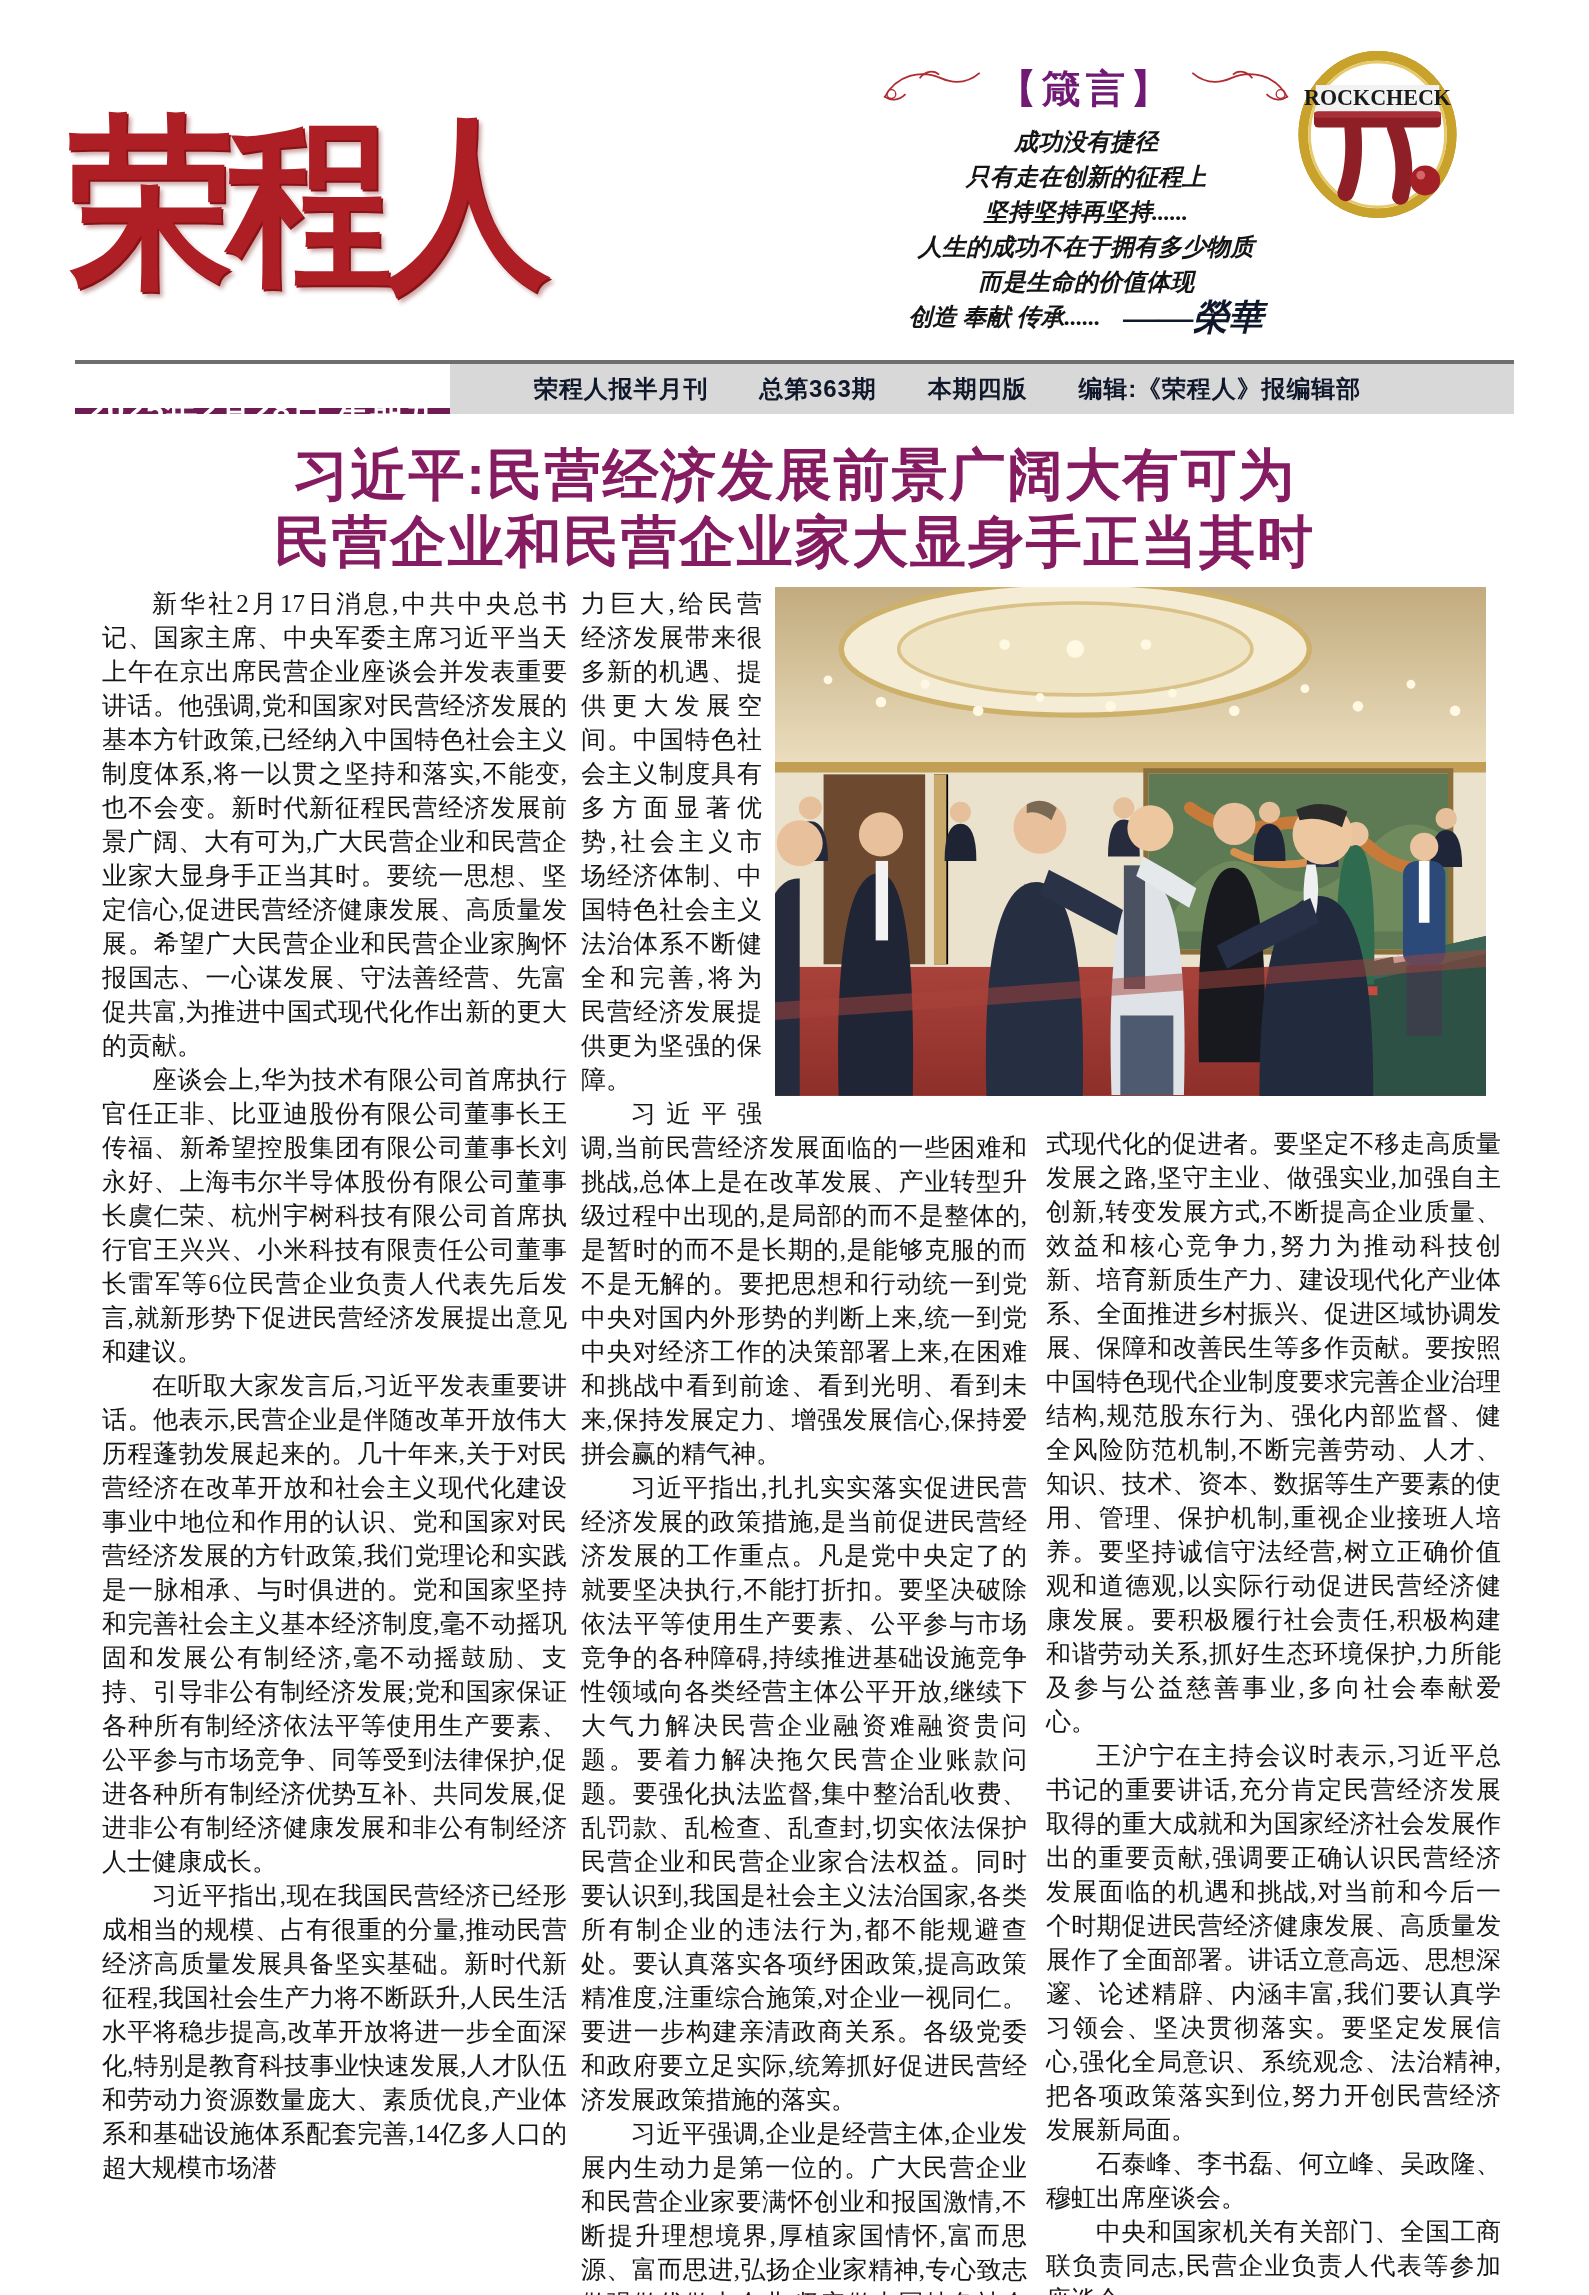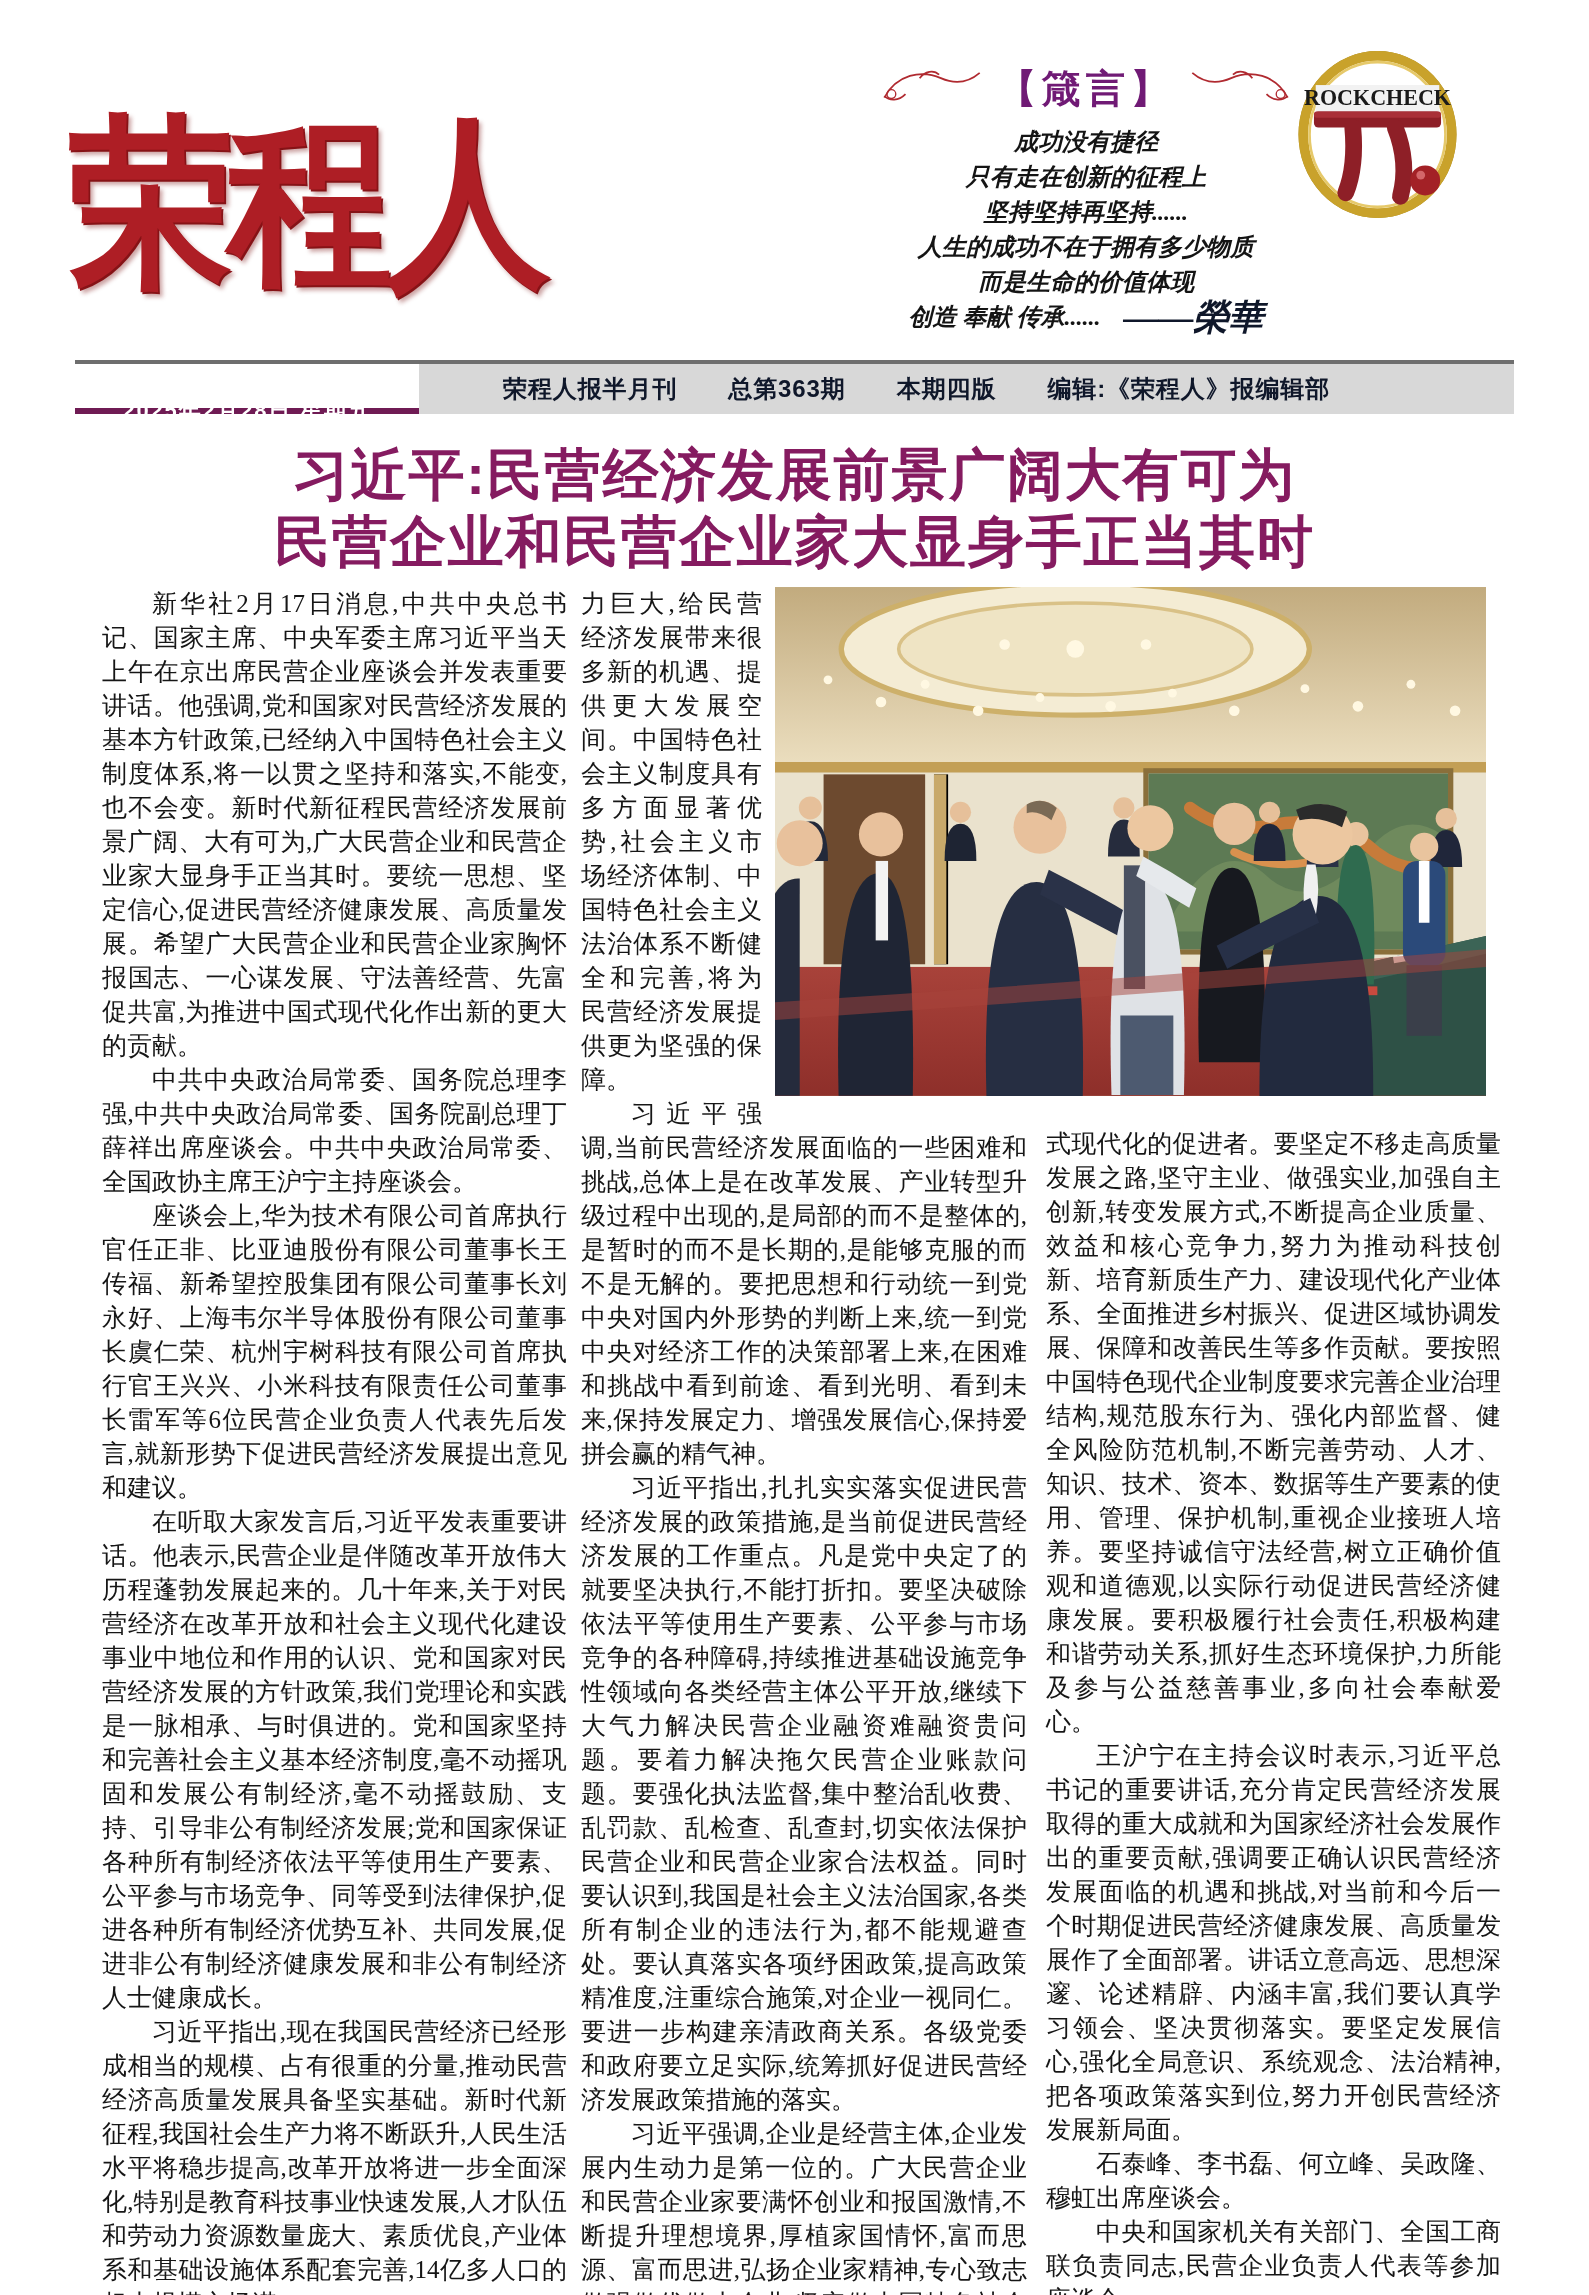--- a/index.html
+++ b/index.html
@@ -21,21 +21,21 @@
      font-size:24px;line-height:35px;color:#141414;white-space:nowrap;}
   .motto-last{display:flex;justify-content:center;align-items:flex-end;gap:23px;}
   .motto-signature{font-family:"Liberation Serif",serif;font-weight:bold;font-size:35px;
      color:#0f172a;font-style:italic;line-height:35px;}
 
   .logo{position:absolute;left:1291px;top:46px;width:173px;height:177px;}
 
   
   .datebar{position:absolute;left:75px;top:360px;width:1439px;height:50px;
      border-top:4.4px solid #6e6e6e;display:flex;font-family:"Liberation Sans",sans-serif;}
-  .datebar-left{width:344px;background:#6f1b54;color:#ffffff;font-weight:bold;font-size:22px;
+  .datebar-left{width:375px;background:#6f1b54;color:#ffffff;font-weight:bold;font-size:32px;
      display:flex;align-items:center;justify-content:center;letter-spacing:1.8px;margin-top:44px;}
   .datebar-right{flex:1;background:#d8d8d8;color:#0f172a;font-weight:bold;font-size:24px;
      display:flex;align-items:center;gap:51px;padding-left:84px;letter-spacing:0.9px;}
 
   
   .headline{position:absolute;left:75px;top:441px;width:1439px;text-align:center;
      font-family:"Liberation Sans",sans-serif;font-weight:bold;color:#851b60;
      font-size:56px;line-height:67px;letter-spacing:1.8px;}
 
   
@@ -115,21 +115,20 @@
     </div>
   </div>
 
   <div class="headline">
     <div>习近平:民营经济发展前景广阔大有可为</div>
     <div>民营企业和民营企业家大显身手正当其时</div>
   </div>
 
   <div class="bodycol col1">
     <p class="indent">新华社2月17日消息,中共中央总书记、国家主席、中央军委主席习近平当天上午在京出席民营企业座谈会并发表重要讲话。他强调,党和国家对民营经济发展的基本方针政策,已经纳入中国特色社会主义制度体系,将一以贯之坚持和落实,不能变,也不会变。新时代新征程民营经济发展前景广阔、大有可为,广大民营企业和民营企业家大显身手正当其时。要统一思想、坚定信心,促进民营经济健康发展、高质量发展。希望广大民营企业和民营企业家胸怀报国志、一心谋发展、守法善经营、先富促共富,为推进中国式现代化作出新的更大的贡献。</p>
-    <p class="indent">中共中央政治局常委、国务院总理李强,中共中央政治局常委、国务院副总理丁薛祥出席座谈会。中共中央政治局常委、全国政协主席王沪宁主持座谈会。</p>
     <p class="indent">座谈会上,华为技术有限公司首席执行官任正非、比亚迪股份有限公司董事长王传福、新希望控股集团有限公司董事长刘永好、上海韦尔半导体股份有限公司董事长虞仁荣、杭州宇树科技有限公司首席执行官王兴兴、小米科技有限责任公司董事长雷军等6位民营企业负责人代表先后发言,就新形势下促进民营经济发展提出意见和建议。</p>
     <p class="indent">在听取大家发言后,习近平发表重要讲话。他表示,民营企业是伴随改革开放伟大历程蓬勃发展起来的。几十年来,关于对民营经济在改革开放和社会主义现代化建设事业中地位和作用的认识、党和国家对民营经济发展的方针政策,我们党理论和实践是一脉相承、与时俱进的。党和国家坚持和完善社会主义基本经济制度,毫不动摇巩固和发展公有制经济,毫不动摇鼓励、支持、引导非公有制经济发展;党和国家保证各种所有制经济依法平等使用生产要素、公平参与市场竞争、同等受到法律保护,促进各种所有制经济优势互补、共同发展,促进非公有制经济健康发展和非公有制经济人士健康成长。</p>
     <p class="indent">习近平指出,现在我国民营经济已经形成相当的规模、占有很重的分量,推动民营经济高质量发展具备坚实基础。新时代新征程,我国社会生产力将不断跃升,人民生活水平将稳步提高,改革开放将进一步全面深化,特别是教育科技事业快速发展,人才队伍和劳动力资源数量庞大、素质优良,产业体系和基础设施体系配套完善,14亿多人口的超大规模市场潜</p>
   </div>
 
   <div class="bodycol col2">
     <div class="photo-spacer"></div>
     <p>力巨大,给民营经济发展带来很多新的机遇、提供更大发展空间。中国特色社会主义制度具有多方面显著优势,社会主义市场经济体制、中国特色社会主义法治体系不断健全和完善,将为民营经济发展提供更为坚强的保障。</p>
     <p class="indent">习近平强调,当前民营经济发展面临的一些困难和挑战,总体上是在改革发展、产业转型升级过程中出现的,是局部的而不是整体的,是暂时的而不是长期的,是能够克服的而不是无解的。要把思想和行动统一到党中央对国内外形势的判断上来,统一到党中央对经济工作的决策部署上来,在困难和挑战中看到前途、看到光明、看到未来,保持发展定力、增强发展信心,保持爱拼会赢的精气神。</p>
     <p class="indent">习近平指出,扎扎实实落实促进民营经济发展的政策措施,是当前促进民营经济发展的工作重点。凡是党中央定了的就要坚决执行,不能打折扣。要坚决破除依法平等使用生产要素、公平参与市场竞争的各种障碍,持续推进基础设施竞争性领域向各类经营主体公平开放,继续下大气力解决民营企业融资难融资贵问题。要着力解决拖欠民营企业账款问题。要强化执法监督,集中整治乱收费、乱罚款、乱检查、乱查封,切实依法保护民营企业和民营企业家合法权益。同时要认识到,我国是社会主义法治国家,各类所有制企业的违法行为,都不能规避查处。要认真落实各项纾困政策,提高政策精准度,注重综合施策,对企业一视同仁。要进一步构建亲清政商关系。各级党委和政府要立足实际,统筹抓好促进民营经济发展政策措施的落实。</p>

